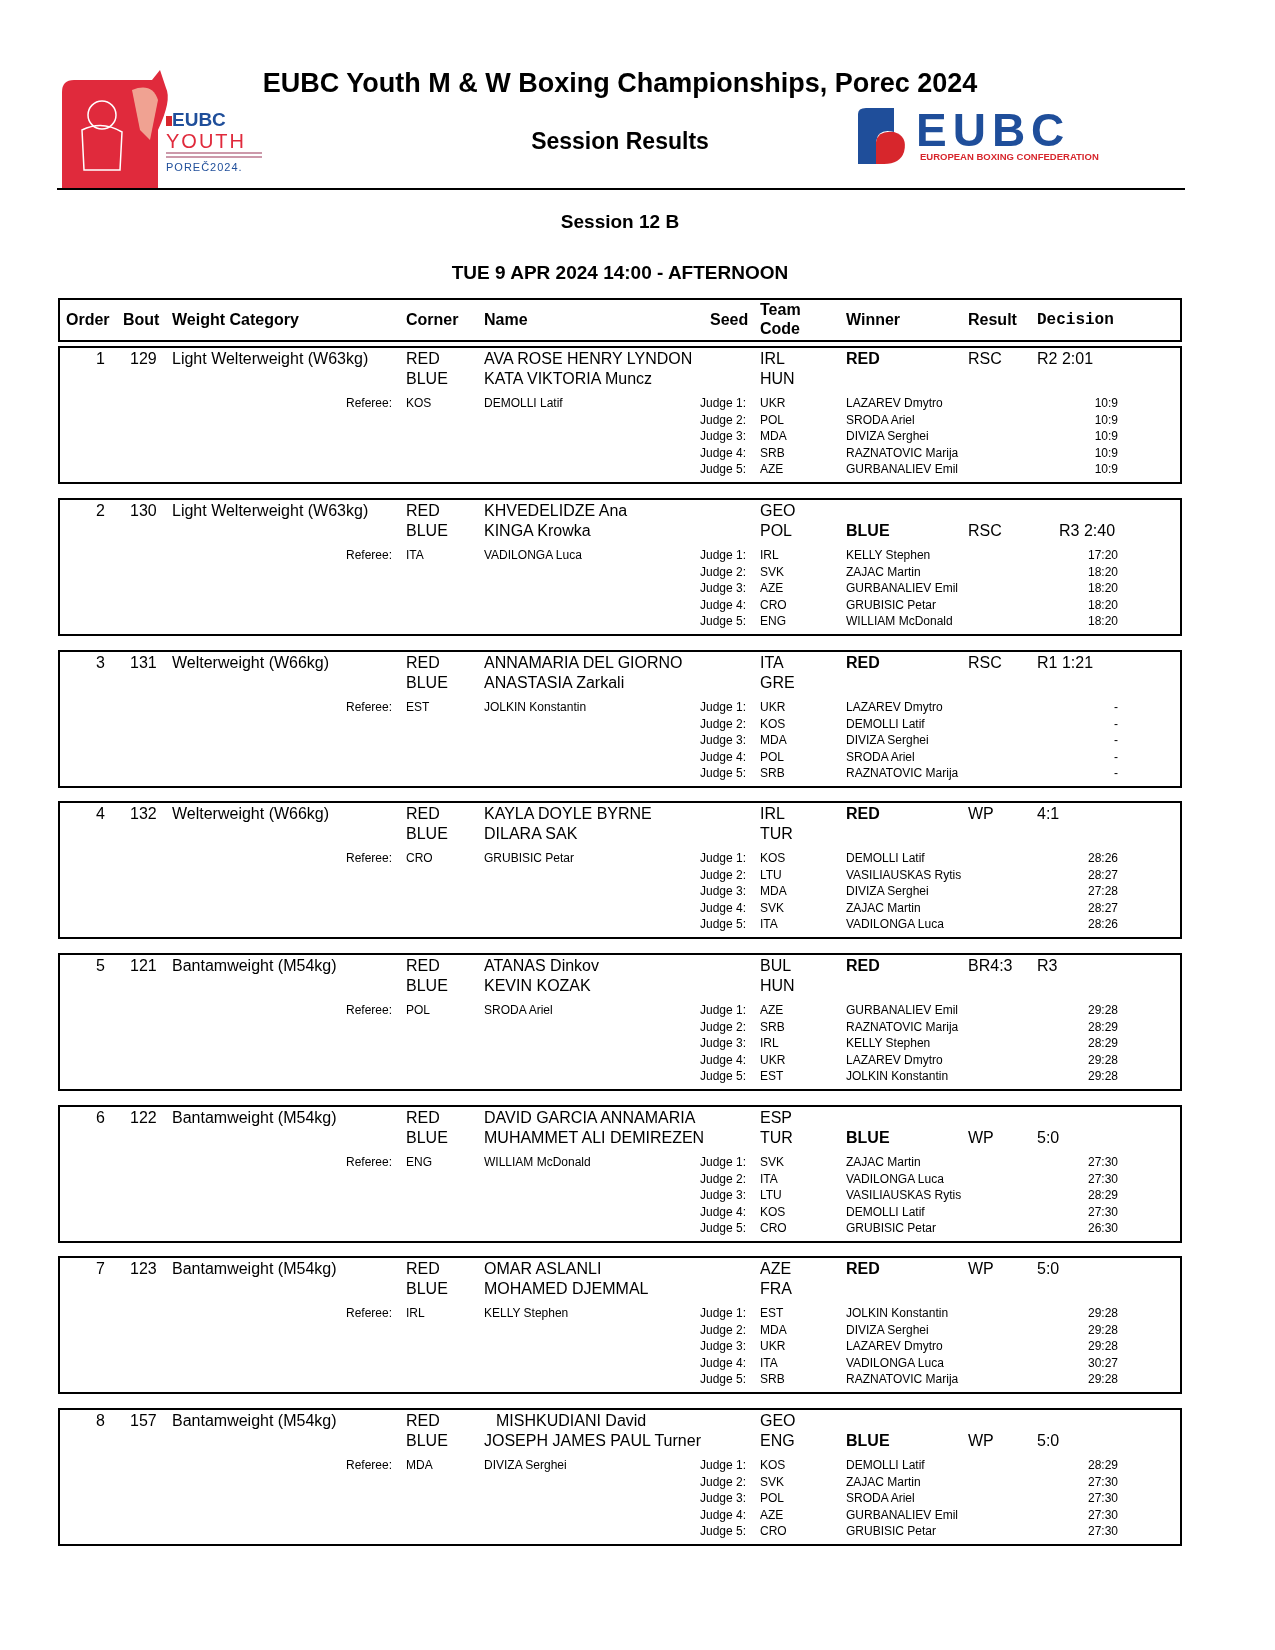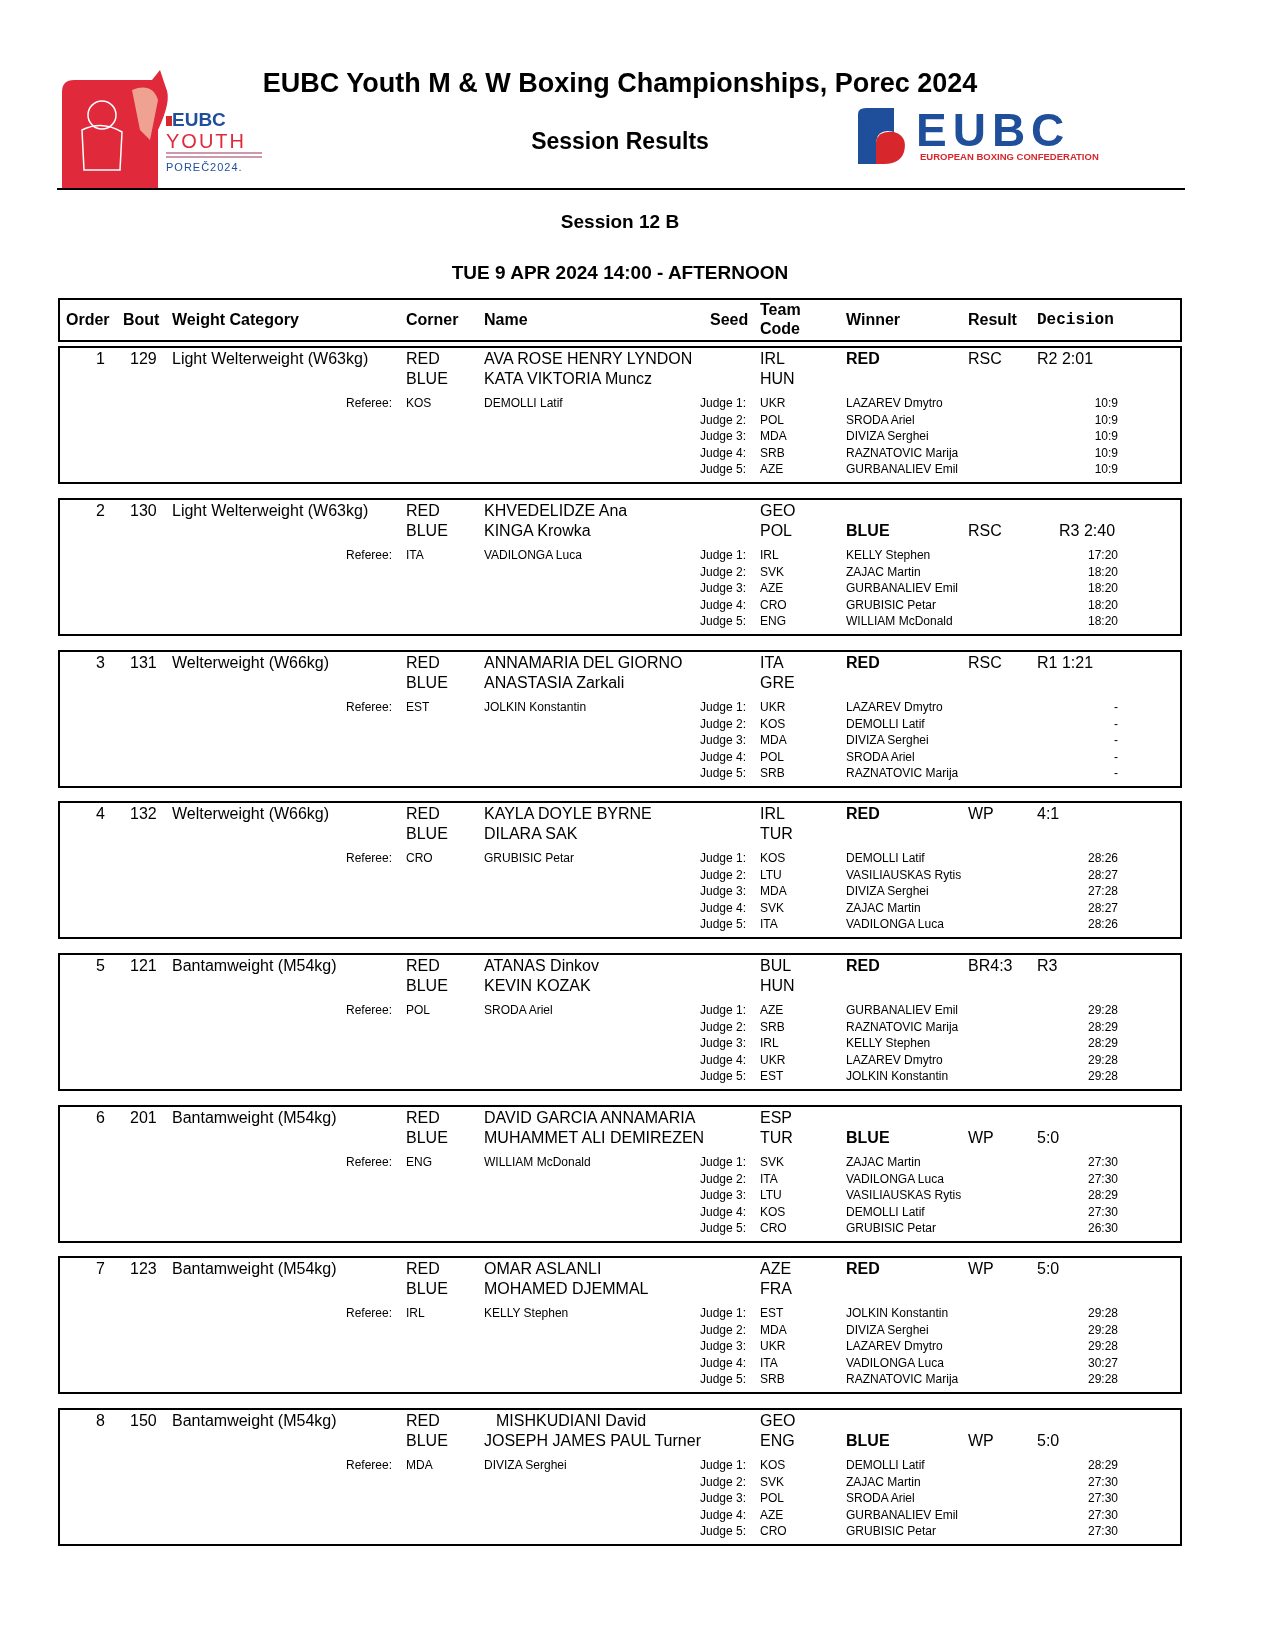--- a/index.html
+++ b/index.html
@@ -259,21 +259,21 @@
         <span class="sm" style="top: 97.8px; left: 786px;">LAZAREV Dmytro</span>
         <span class="sm" style="top: 97.8px; right: 62px;">29:28</span>
         <span class="sm" style="top: 114.4px; right: 434px;">Judge 5:</span>
         <span class="sm" style="top: 114.4px; left: 700px;">EST</span>
         <span class="sm" style="top: 114.4px; left: 786px;">JOLKIN Konstantin</span>
         <span class="sm" style="top: 114.4px; right: 62px;">29:28</span>
       </div>
   </div>
     <div class="bout" style="top: 1105px;">
     <span class="big" style="left:36px;top:2px;">6</span>
-    <span class="big" style="left:70px;top:2px;">201</span>
+    <span class="big" style="left:70px;top:2px;">122</span>
     <span class="big" style="left:112px;top:2px;">Bantamweight (M54kg)</span>
     <span class="big" style="left:346px;top:2px;">RED</span>
     <span class="big" style="left:346px;top:22px;">BLUE</span>
     <span class="big" style="left:424px;top:2px;">DAVID GARCIA ANNAMARIA</span>
     <span class="big" style="left:424px;top:22px;">MUHAMMET ALI DEMIREZEN</span>
     <span class="big" style="left:700px;top:2px;">ESP</span>
     <span class="big" style="left:700px;top:22px;">TUR</span>
     <span class="big b" style="left: 786px; top: 22px;">BLUE</span>
     <span class="big" style="left: 908px; top: 22px;">WP</span>
     <span class="big" style="left: 977px; top: 22px;">5:0</span>
@@ -337,21 +337,21 @@
         <span class="sm" style="top: 97.8px; left: 786px;">VADILONGA Luca</span>
         <span class="sm" style="top: 97.8px; right: 62px;">30:27</span>
         <span class="sm" style="top: 114.4px; right: 434px;">Judge 5:</span>
         <span class="sm" style="top: 114.4px; left: 700px;">SRB</span>
         <span class="sm" style="top: 114.4px; left: 786px;">RAZNATOVIC Marija</span>
         <span class="sm" style="top: 114.4px; right: 62px;">29:28</span>
       </div>
   </div>
     <div class="bout" style="top: 1408px;">
     <span class="big" style="left:36px;top:2px;">8</span>
-    <span class="big" style="left:70px;top:2px;">150</span>
+    <span class="big" style="left:70px;top:2px;">157</span>
     <span class="big" style="left:112px;top:2px;">Bantamweight (M54kg)</span>
     <span class="big" style="left:346px;top:2px;">RED</span>
     <span class="big" style="left:346px;top:22px;">BLUE</span>
     <span class="big" style="left:436px;top:2px;">MISHKUDIANI David</span>
     <span class="big" style="left:424px;top:22px;">JOSEPH JAMES PAUL Turner</span>
     <span class="big" style="left:700px;top:2px;">GEO</span>
     <span class="big" style="left:700px;top:22px;">ENG</span>
     <span class="big b" style="left: 786px; top: 22px;">BLUE</span>
     <span class="big" style="left: 908px; top: 22px;">WP</span>
     <span class="big" style="left: 977px; top: 22px;">5:0</span>

